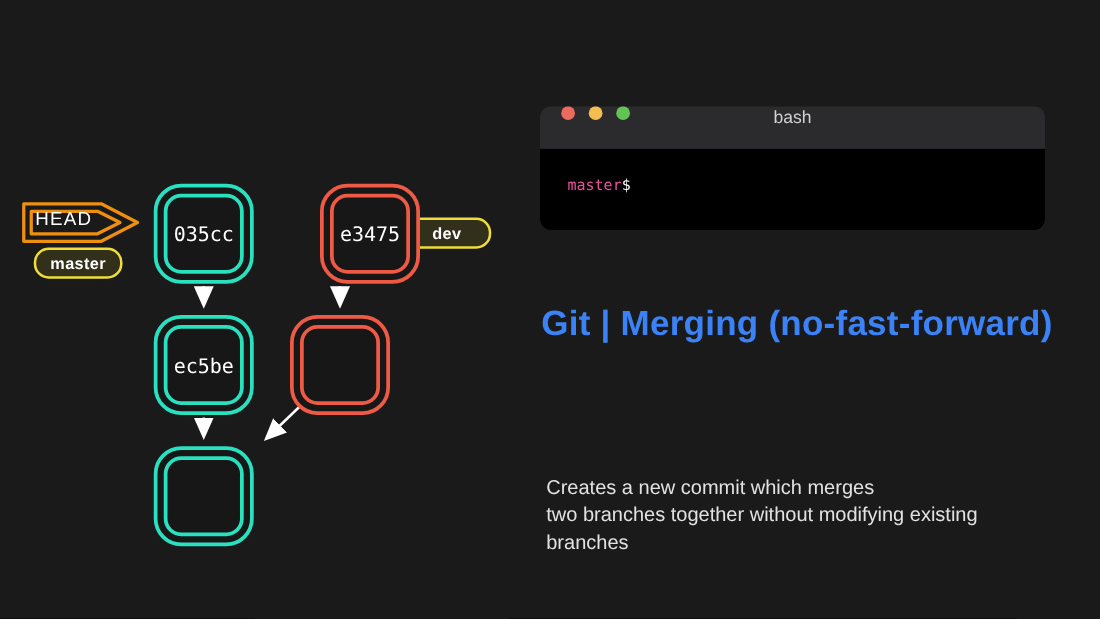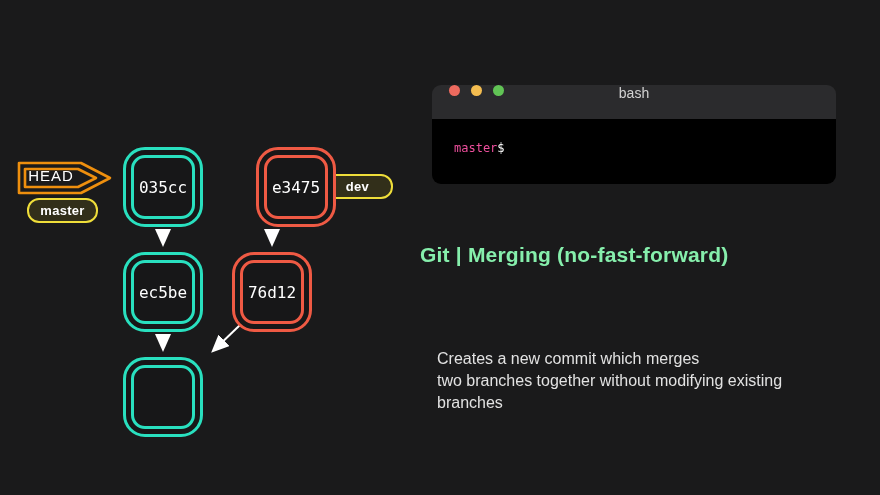--- a/index.html
+++ b/index.html
@@ -113,38 +113,38 @@
     padding: 22px 0 0 22px;
     font-family: "DejaVu Sans Mono", monospace;
     font-size: 12px;
   }
   .prompt-branch { color: #ee4f9d; }
   .prompt-symbol { color: #fff; }
 
   
   #slide-heading {
     position: absolute;
-    left: 420px; top: 243px;
+    left: 433px; top: 243px;
     width: 430px;
-    color: #86efac;
-    font-size: 21px;
+    color: #3b82f6;
+    font-size: 28px;
     font-weight: bold;
     letter-spacing: 0.2px;
   }
   .slide-paragraph {
     position: absolute;
     left: 437px;
     width: 420px;
     color: #e2e2e2;
     font-size: 16px;
     line-height: 22px;
     white-space: pre-line;
   }
   #slide-paragraph-1 { top: 302px; }
-  #slide-paragraph-2 { top: 348px; }
+  #slide-paragraph-2 { top: 380px; }
 </style>
 </head>
 <body>
 
 <div id="stage">
 
   <svg id="graph-arrows" viewBox="0 0 880 495">
     <defs>
       <marker id="arrowhead" markerWidth="9" markerHeight="8" refX="7" refY="4" orient="auto">
         <polygon points="0 0, 9 4, 0 8" fill="#ffffff"></polygon>
@@ -172,21 +172,20 @@
   <div class="commit-node coral-node" style="left:232px; top:147px;margin-left:24px;">
     <div class="inner-ring"></div>
     <div class="commit-id">e3475</div>
   </div>
   <div class="commit-node teal-node" style="left:123px; top:252px;padding-left:28px;">
     <div class="inner-ring"></div>
     <div class="commit-id">ec5be</div>
   </div>
   <div class="commit-node coral-node" style="left:232px; top:252px;">
     <div class="inner-ring"></div>
-    <div class="commit-id">76d12</div>
   </div>
   <div class="commit-node teal-node" style="left:123px; top:357px;">
     <div class="inner-ring"></div>
   </div>
 
   <div id="terminal">
     <div id="terminal-titlebar">
       <span class="traffic-dot dot-red"></span>
       <span class="traffic-dot dot-yellow"></span>
       <span class="traffic-dot dot-green"></span>

